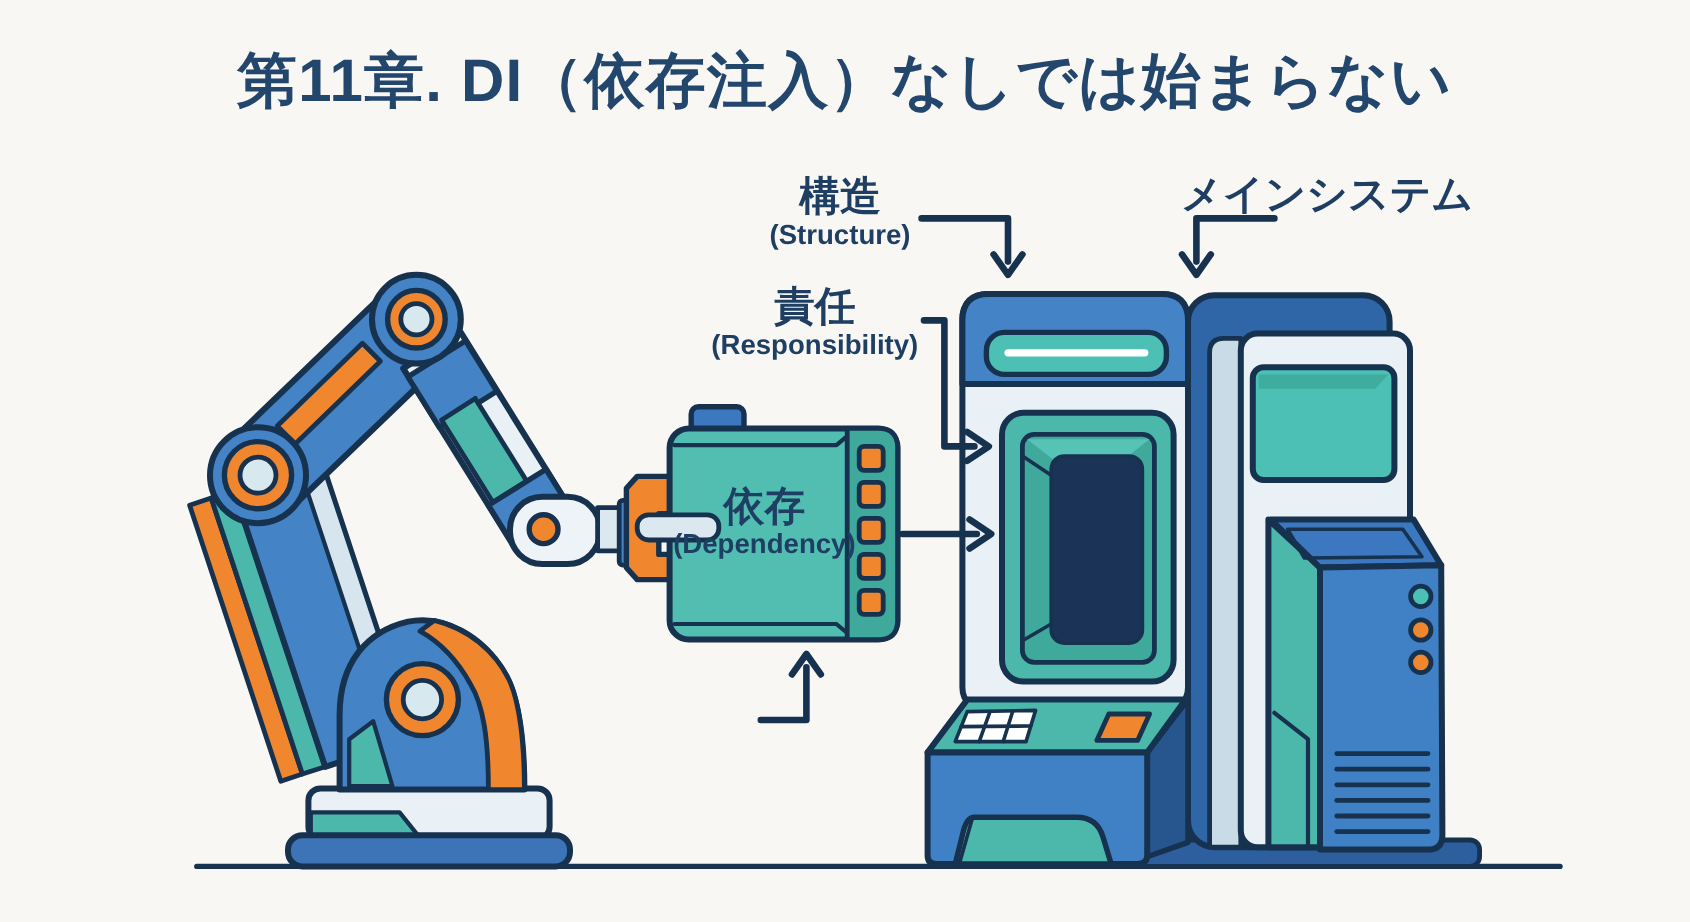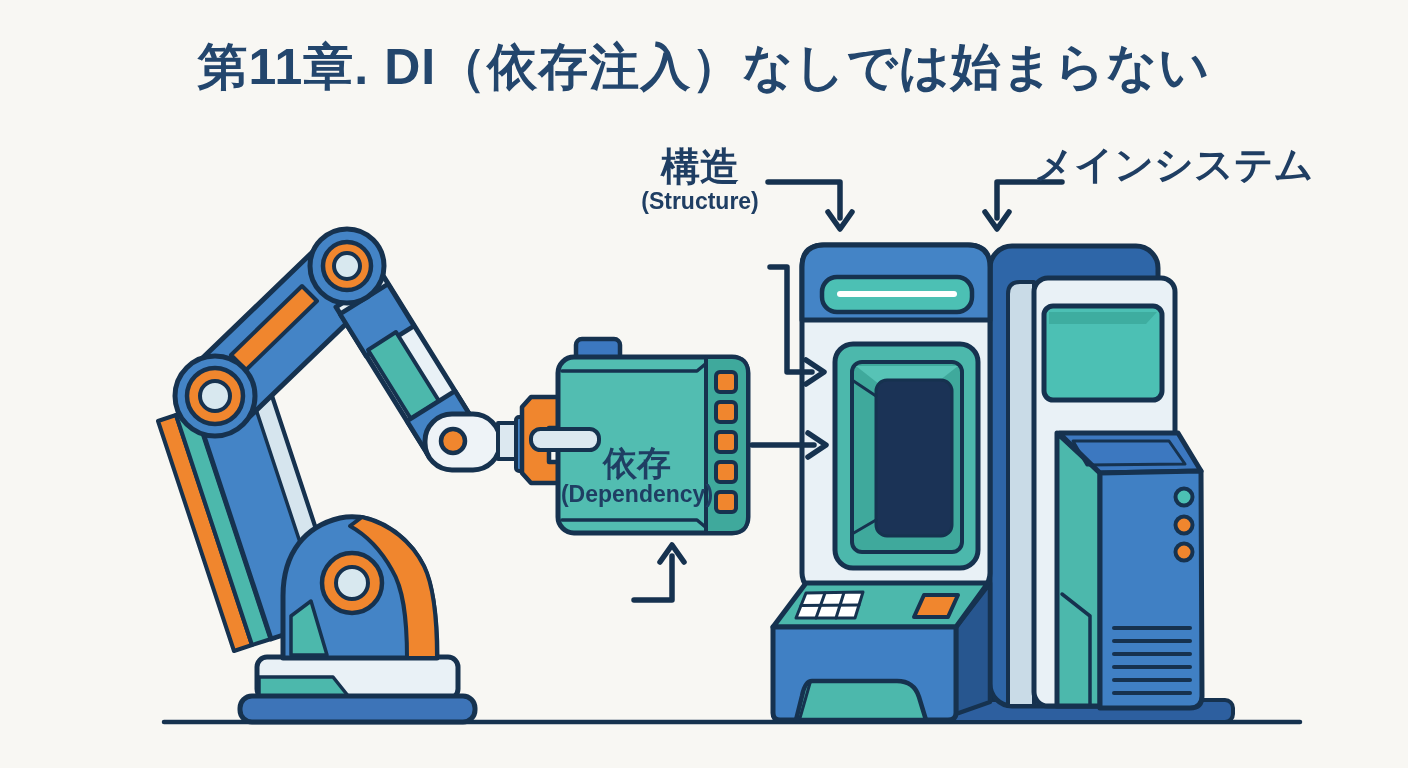--- a/index.html
+++ b/index.html
@@ -9,27 +9,27 @@
   }
   html,body{margin:0;padding:0;}
   body{font-family:"Liberation Sans","DejaVu Sans",sans-serif;background:var(--bg);}
   .stage{position:relative;width:1408px;height:768px;background:var(--bg);overflow:hidden;border-radius:26px;}
   .illustration{position:absolute;left:0;top:0;}
   .page-title{
     position:absolute;left:50%;top:34px;transform:translateX(-50%);
     white-space:nowrap;font-size:50px;font-weight:900;color:#23466d;letter-spacing:1px;
   }
   .lbl{position:absolute;transform:translateX(-50%);text-align:center;color:var(--text);line-height:1.1;white-space:nowrap;}
-  .lbl .jp{font-size:39px;font-weight:800;}
+  .lbl .jp{font-size:34px;font-weight:800;}
   .lbl .en{font-size:23px;font-weight:700;text-align:right;}
   .lbl-structure{left:700px;top:146px;}
   .lbl-responsibility{left:679px;top:238px;}
-  .lbl-main-system{left:1174px;top:144px;}
+  .lbl-main-system{left:1106px;top:144px;}
   .lbl-creation{left:577px;top:571px;}
-  .lbl-dependency{left:637px;top:404px;margin-top:41px;}
+  .lbl-dependency{left:637px;top:404px;}
   .lbl-dependency .jp{font-size:34px;}
 </style>
 </head>
 <body>
 
 <div class="stage">
 
   <svg class="illustration" width="1408" height="768" viewBox="0 0 1408 768">
     <g stroke="#16324f" stroke-linejoin="round" stroke-linecap="round" stroke-width="5" fill="none">
 
@@ -167,20 +167,24 @@
     </g>
   </svg>
 
   <div class="page-title">第11章. DI（依存注入）なしでは始まらない</div>
 
   <div class="lbl lbl-structure">
     <div class="jp">構造</div>
     <div class="en">(Structure)</div>
   </div>
 
+  <div class="lbl lbl-responsibility">
+    <div class="jp">責任</div>
+    <div class="en">(Responsibility)</div>
+  </div>
 
   <div class="lbl lbl-main-system">
     <div class="jp">メインシステム</div>
   </div>
 
   <div class="lbl lbl-dependency">
     <div class="jp">依存</div>
     <div class="en">(Dependency)</div>
   </div>
 

